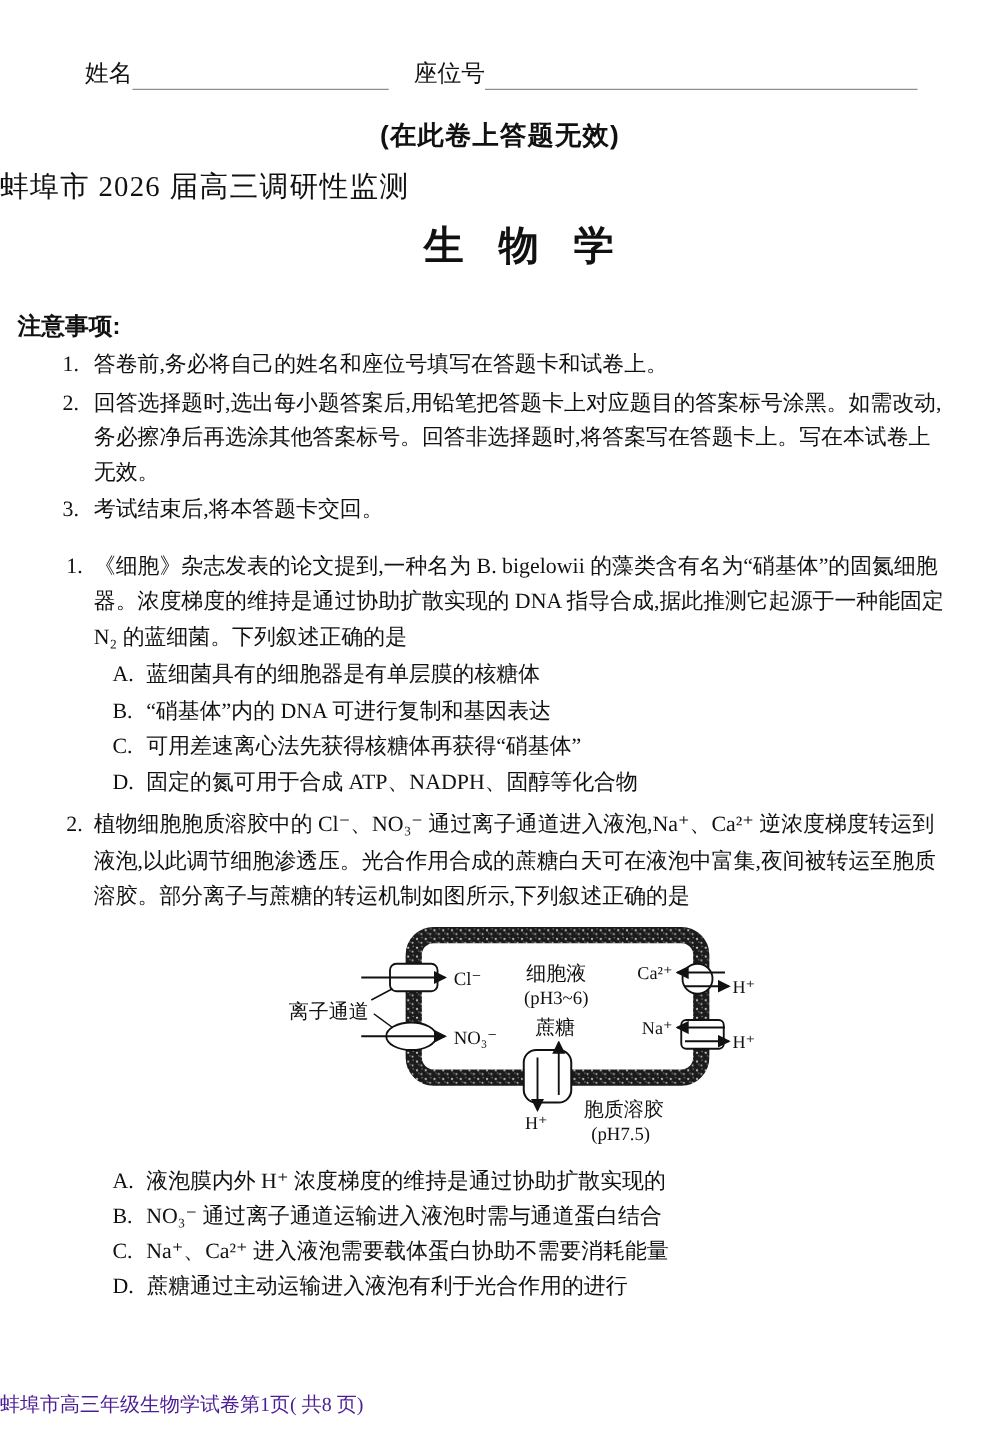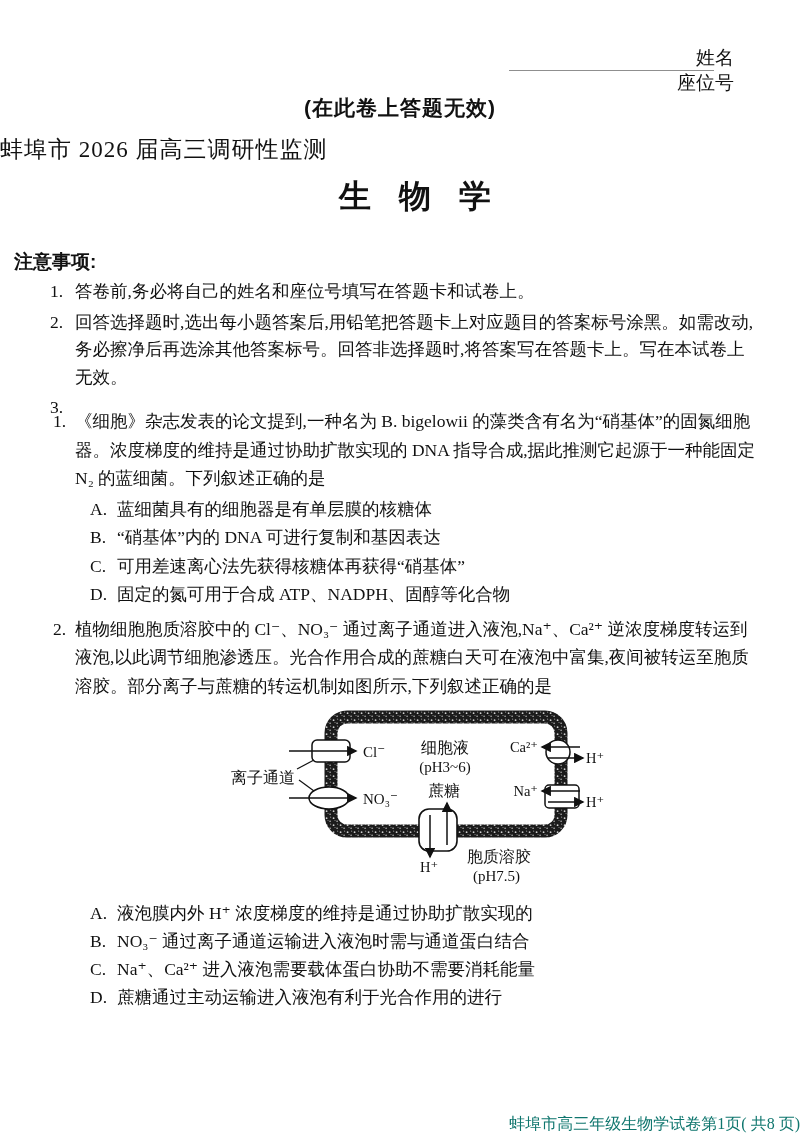--- a/index.html
+++ b/index.html
@@ -7,21 +7,21 @@
     position:relative; width:800px; height:1148px; margin:0 auto;
     background:#ffffff; color:#111;
     font-family:"Liberation Serif","DejaVu Serif",serif;
     font-size:17.5px; overflow:hidden;
   }
   .heiti { font-family:"Liberation Sans","DejaVu Sans",sans-serif; font-weight:700; }
 
   
   .header-row {
     display:flex; align-items:flex-end;
-    margin:46px 66px 0 68px; height:26px; font-size:19px;flex-direction:column;
+    margin:46px 66px 0 68px; height:26px; font-size:19px;
   }
   .hdr-label { flex:0 0 auto; line-height:24px; }
   .blank { border-bottom:1.5px solid #8f8f8f; height:22px; }
   .blank-name { width:205px; margin-right:20px; }
   .blank-seat { flex:1 1 auto; }
 
   .notice { margin-top:22px; text-align:center; font-size:21px; letter-spacing:1px; }
   .exam-title { margin-top:12px; font-size:23px; letter-spacing:1px; }
   .subject-title { margin-top:10px; text-align:center; font-size:32px; font-weight:700; letter-spacing:10px;margin-left:40px; }
 
@@ -45,21 +45,21 @@
   .opt-text { flex:1 1 auto; }
 
   .diagram { width:400px; margin:4px 0 2px 152px; }
   .diagram text { font-family:"Liberation Serif","DejaVu Serif",serif; fill:#111; }
   .t16 { font-size:16px; }
   .t15 { font-size:15px; }
   .t14 { font-size:14.5px; }
 
   .footer {
     position:absolute; left:0; right:0; top:1114px;
-    text-align:right; font-size:16px; color:#0f766e;
+    text-align:left; font-size:16px; color:#4c1d95;
   }
 </style>
 </head>
 <body>
 
 <div class="page">
 
   <div class="header-row">
     <span class="hdr-label">姓名</span>
     <span class="blank blank-name"></span>
@@ -76,20 +76,21 @@
     <div class="inst-item">
       <span class="inst-num">1.</span>
       <span>答卷前,务必将自己的姓名和座位号填写在答题卡和试卷上。</span>
     </div>
     <div class="inst-item">
       <span class="inst-num">2.</span>
       <span>回答选择题时,选出每小题答案后,用铅笔把答题卡上对应题目的答案标号涂黑。如需改动,务必擦净后再选涂其他答案标号。回答非选择题时,将答案写在答题卡上。写在本试卷上无效。</span>
     </div>
     <div class="inst-item">
       <span class="inst-num">3.</span>
+      <span>考试结束后,将本答题卡交回。</span>
     </div>
   </div>
 
 
   <div class="question q1">
     <span class="q-num">1.</span>
     <div class="q-stem">《细胞》杂志发表的论文提到,一种名为 B. bigelowii 的藻类含有名为“硝基体”的固氮细胞器。浓度梯度的维持是通过协助扩散实现的 DNA 指导合成,据此推测它起源于一种能固定 N₂ 的蓝细菌。下列叙述正确的是</div>
     <div class="options">
       <div class="opt">
         <span class="opt-label">A.</span>

